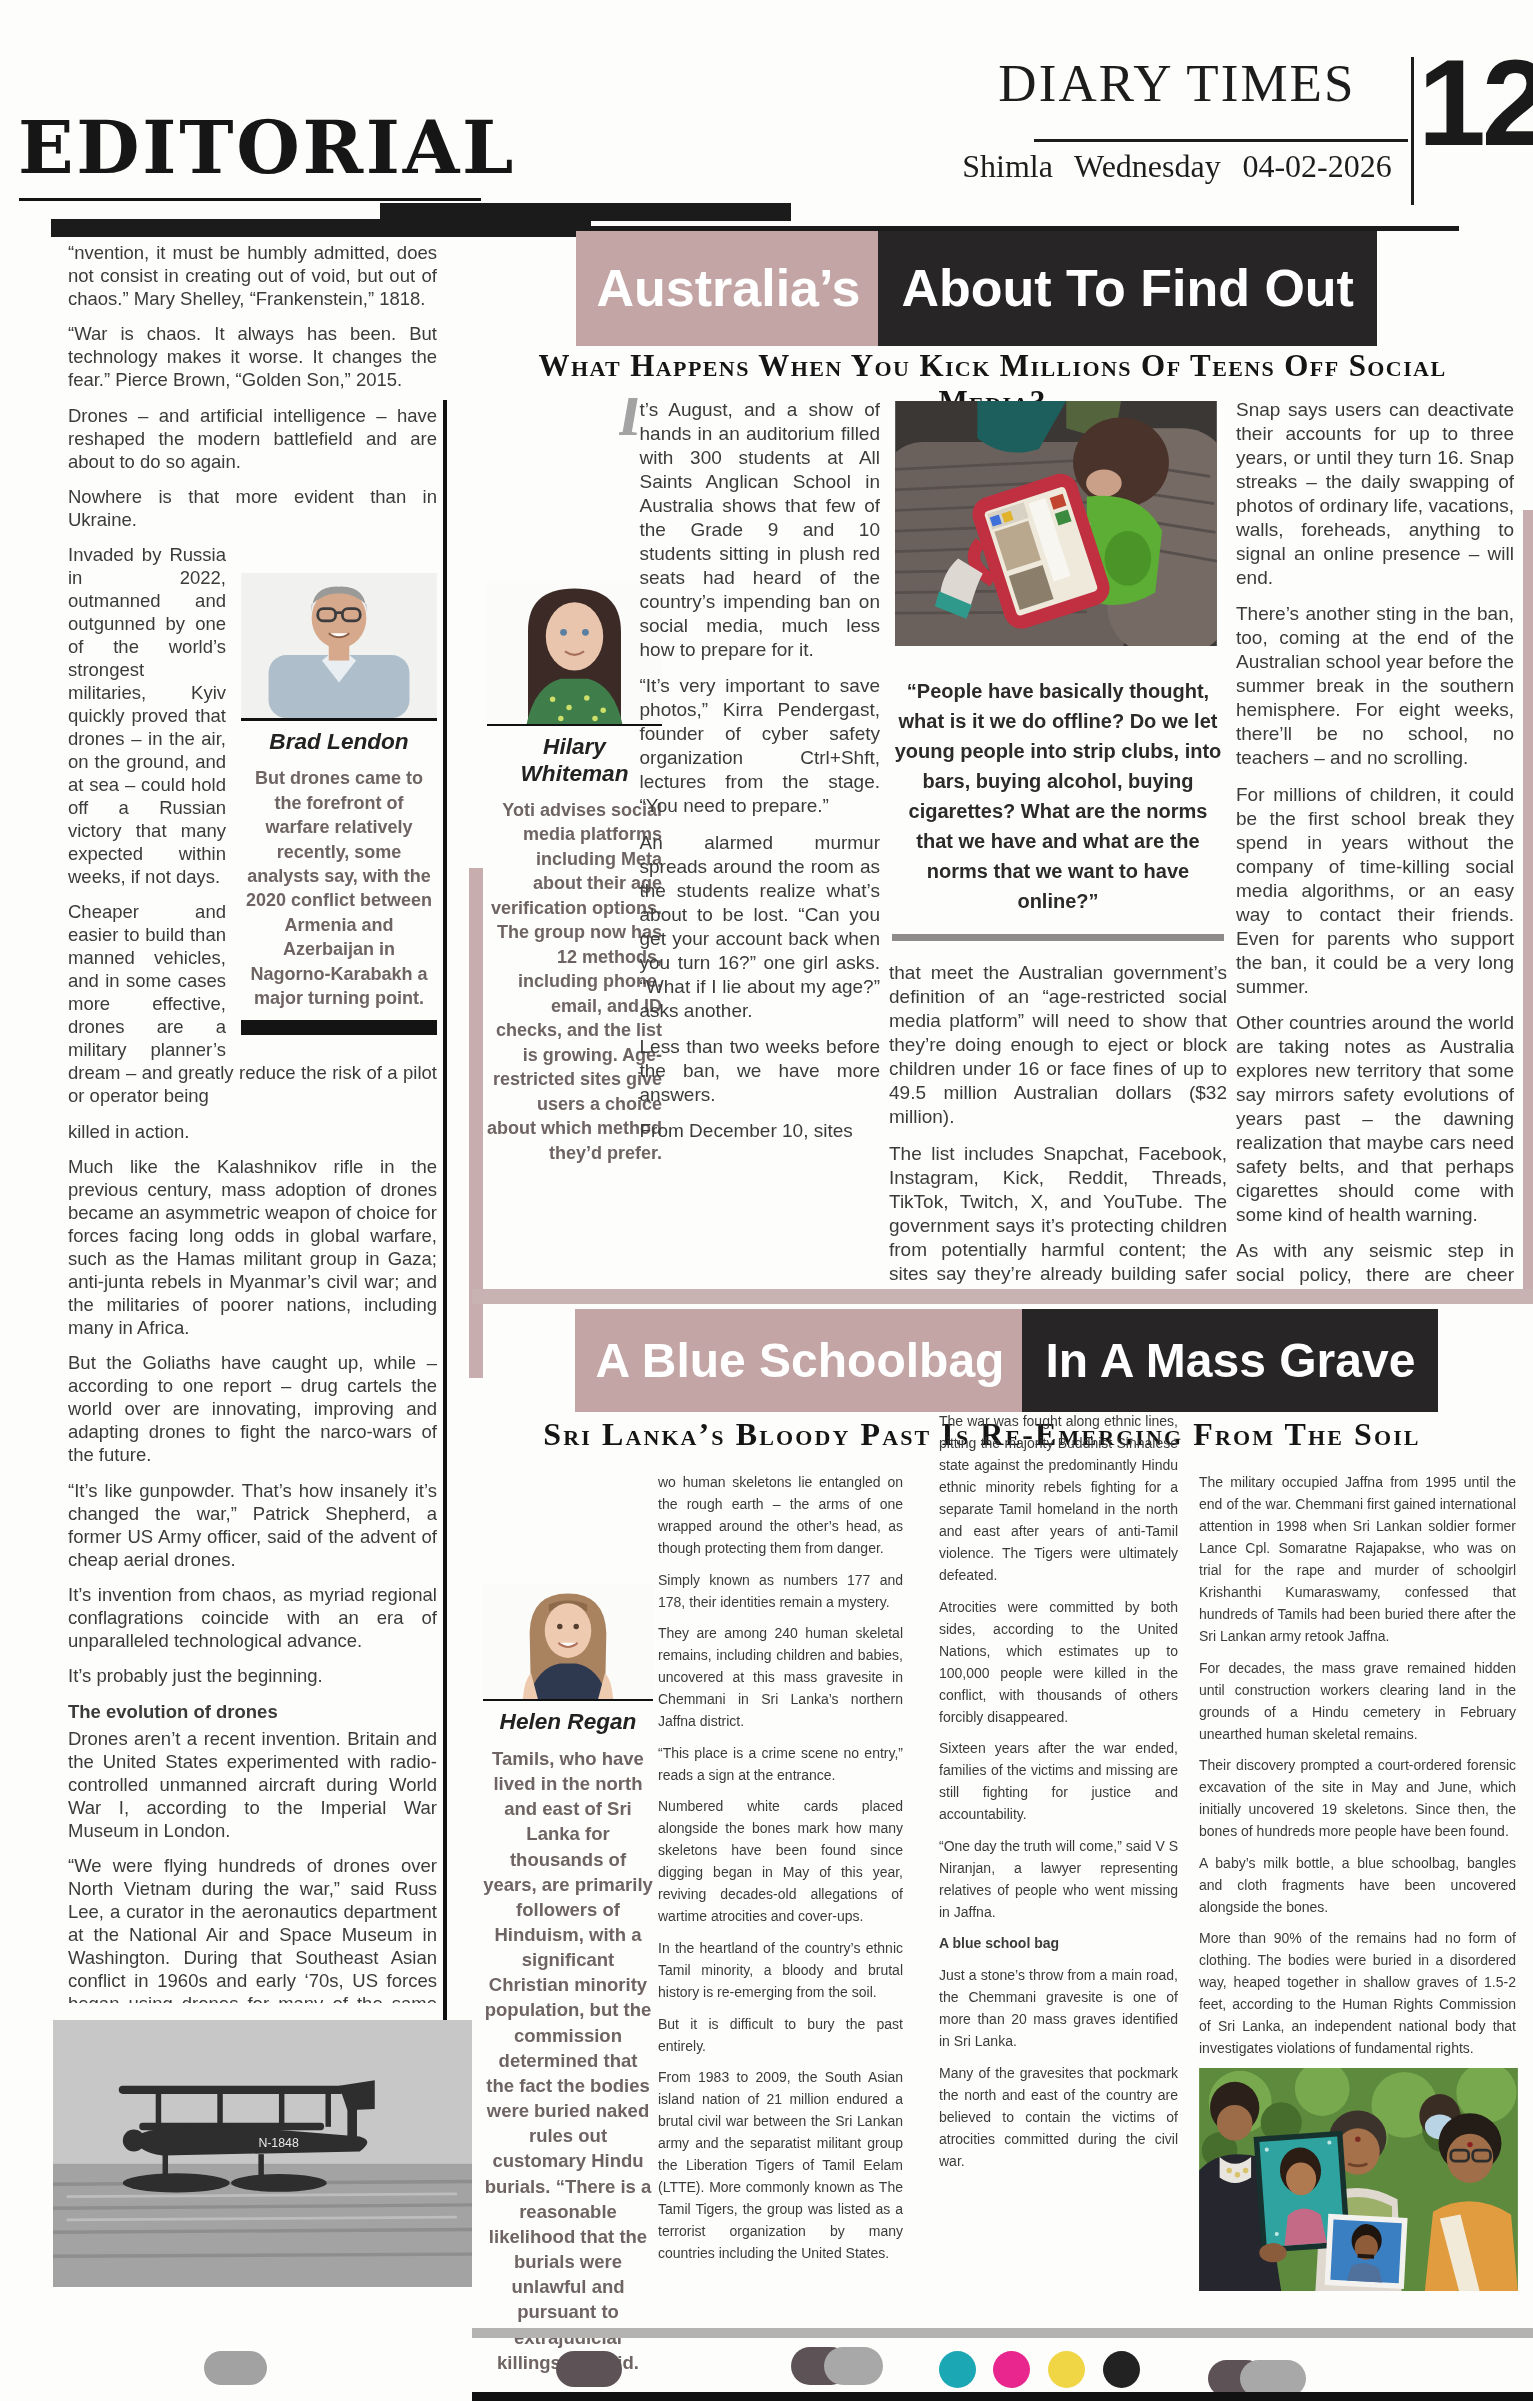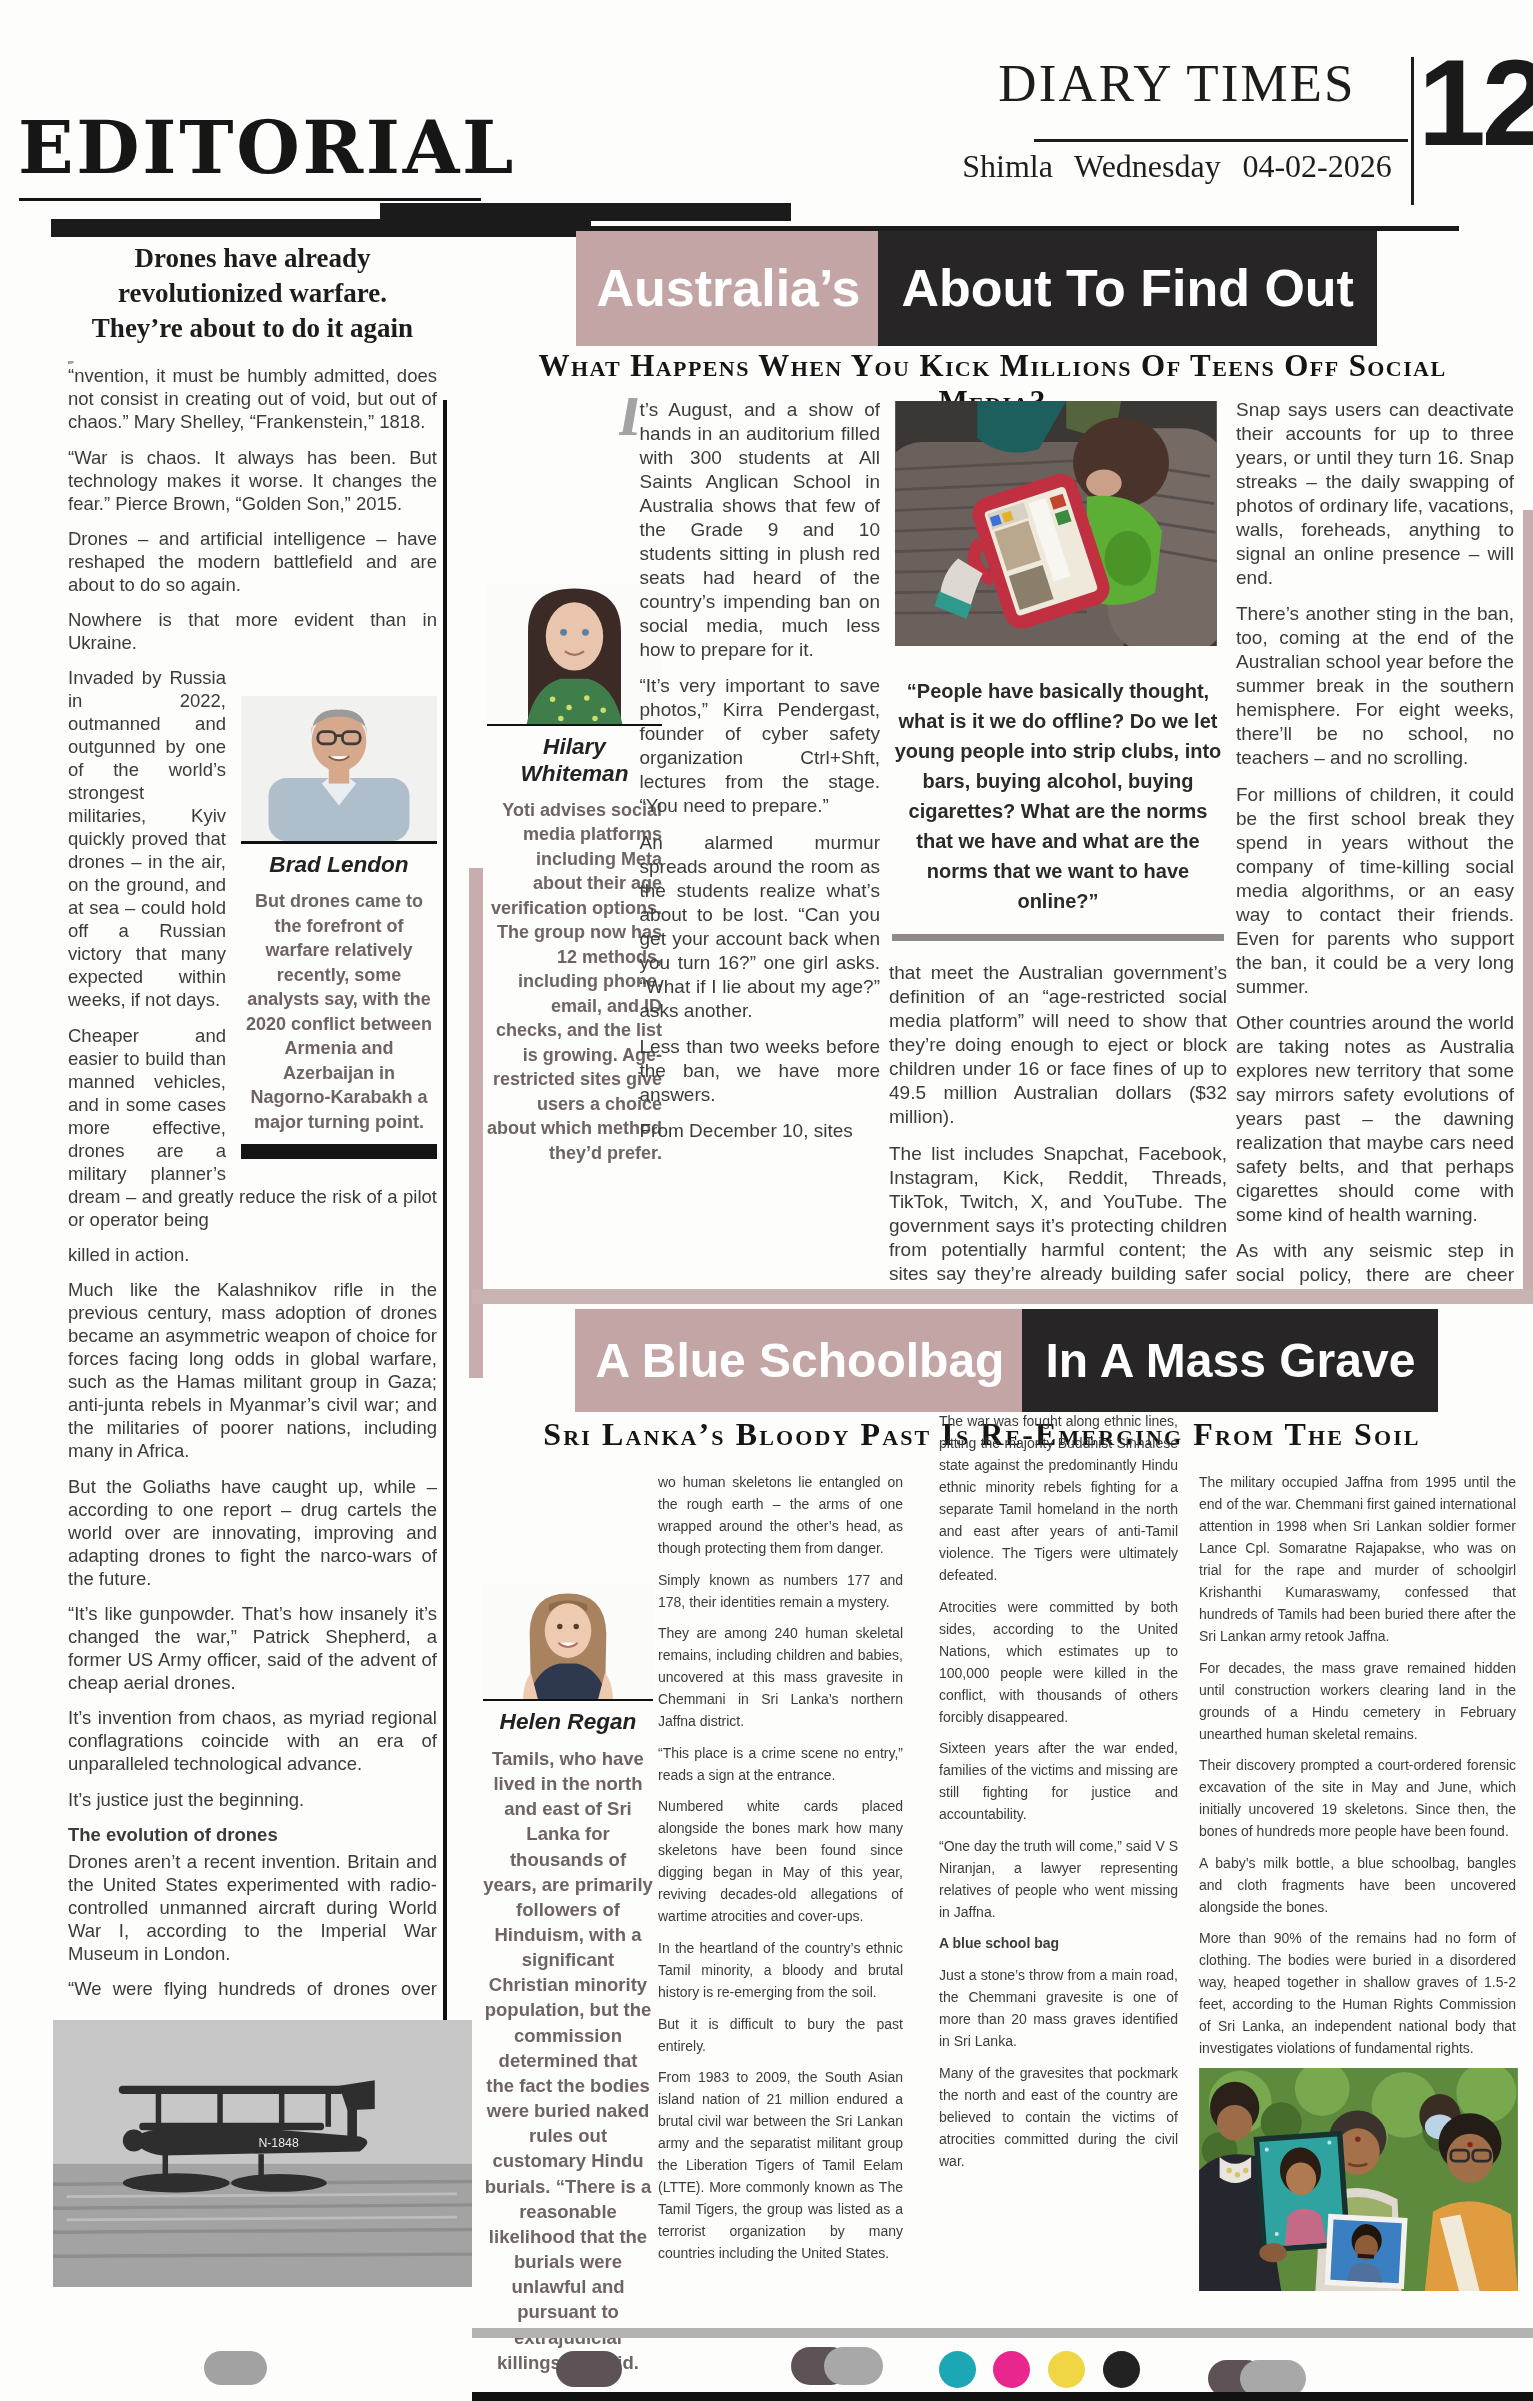--- a/index.html
+++ b/index.html
@@ -86,24 +86,20 @@
 
   <div class="abs topbar" style="left:380px;top:203px;width:411px;height:18px;"></div>
   <div class="abs topbar" style="left:51px;top:219px;width:540px;height:18px;"></div>
   <div class="abs topbar" style="left:588px;top:226px;width:871px;height:4.8px;"></div>
 
   <div class="abs" id="vrule-left"></div>
   <div class="abs" id="pink-left"></div>
   <div class="abs" id="pink-right"></div>
 
   <div class="abs" id="drones-col">
-    <div id="drones-heading">
-      <div>Drones have already revolutionized warfare.</div>
-      <div>They’re about to do it again</div>
-    </div>
     <p class="lead"><span class="hang">I</span><span>“nvention, it must be humbly admitted, does not consist in creating out of void, but out of chaos.” Mary Shelley, “Frankenstein,” 1818.</span></p>
     <p>“War is chaos. It always has been. But technology makes it worse. It changes the fear.” Pierce Brown, “Golden Son,” 2015.</p>
     <p>Drones – and artificial intelligence – have reshaped the modern battlefield and are about to do so again.</p>
     <p>Nowhere is that more evident than in Ukraine.</p>
 
     <div id="brad-block">
       <svg width="196" height="145" viewBox="0 0 286 212">
         <rect width="286" height="212" fill="#f1f1ef"></rect>
         <rect x="40" y="120" width="206" height="92" rx="26" fill="#aebfcb"></rect>
         <path d="M118 128 L143 160 L168 128 L156 118 L130 118 Z" fill="#e9eef2"></path>
@@ -120,21 +116,21 @@
       <div id="brad-bar"></div>
     </div>
 
     <p>Invaded by Russia in 2022, outmanned and outgunned by one of the world’s strongest militaries, Kyiv quickly proved that drones – in the air, on the ground, and at sea – could hold off a Russian victory that many expected within weeks, if not days.</p>
     <p>Cheaper and easier to build than manned vehicles, and in some cases more effective, drones are a military planner’s dream – and greatly reduce the risk of a pilot or operator being</p>
     <p>killed in action.</p>
     <p>Much like the Kalashnikov rifle in the previous century, mass adoption of drones became an asymmetric weapon of choice for forces facing long odds in global warfare, such as the Hamas militant group in Gaza; anti-junta rebels in Myanmar’s civil war; and the militaries of poorer nations, including many in Africa.</p>
     <p>But the Goliaths have caught up, while – according to one report – drug cartels the world over are innovating, improving and adapting drones to fight the narco-wars of the future.</p>
     <p>“It’s like gunpowder. That’s how insanely it’s changed the war,” Patrick Shepherd, a former US Army officer, said of the advent of cheap aerial drones.</p>
     <p>It’s invention from chaos, as myriad regional conflagrations coincide with an era of unparalleled technological advance.</p>
-    <p>It’s justice just the beginning.</p>
+    <p>It’s probably just the beginning.</p>
     <p class="bold-head">The evolution of drones</p>
     <p>Drones aren’t a recent invention. Britain and the United States experimented with radio-controlled unmanned aircraft during World War I, according to the Imperial War Museum in London.</p>
     <p>“We were flying hundreds of drones over North Vietnam during the war,” said Russ Lee, a curator in the aeronautics department at the National Air and Space Museum in Washington. During that Southeast Asian conflict in 1960s and early ‘70s, US forces began using drones for many of the same missions we see today – reconnaissance or carrying munitions, or for use as decoys and psy-ops platforms, according to the Imperial War Museum.</p>
 
   </div>
 
   <svg class="abs" id="seaplane" width="419" height="267" viewBox="0 0 612 390">
     <rect width="612" height="390" fill="#c7c7c7"></rect>
     <rect y="210" width="612" height="180" fill="#a3a3a3"></rect>
     <g stroke="#8e8e8e" stroke-width="5">

